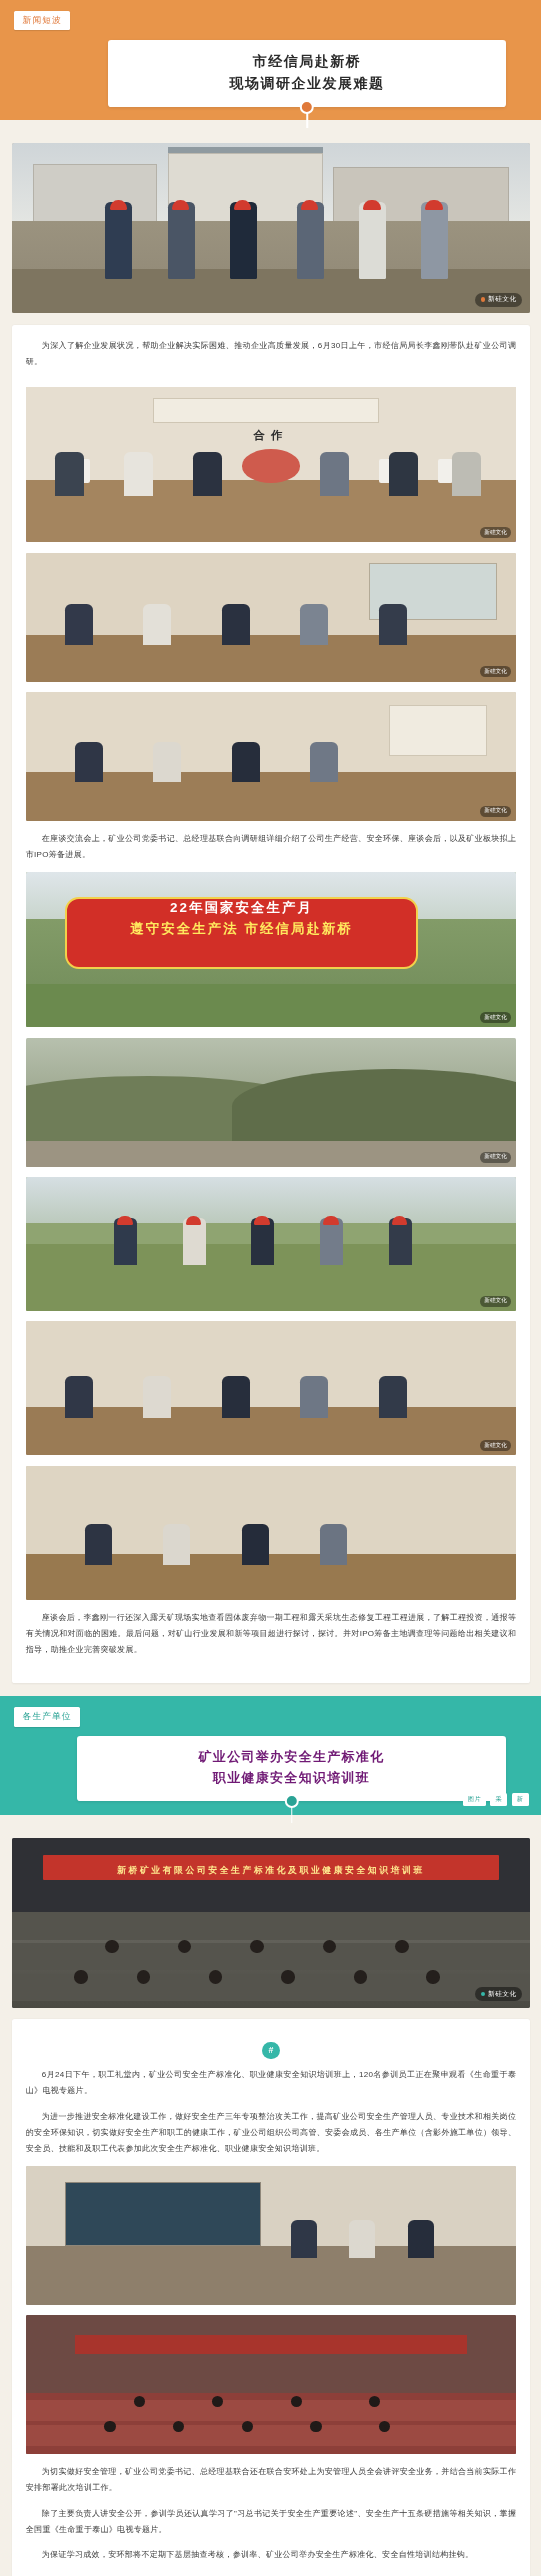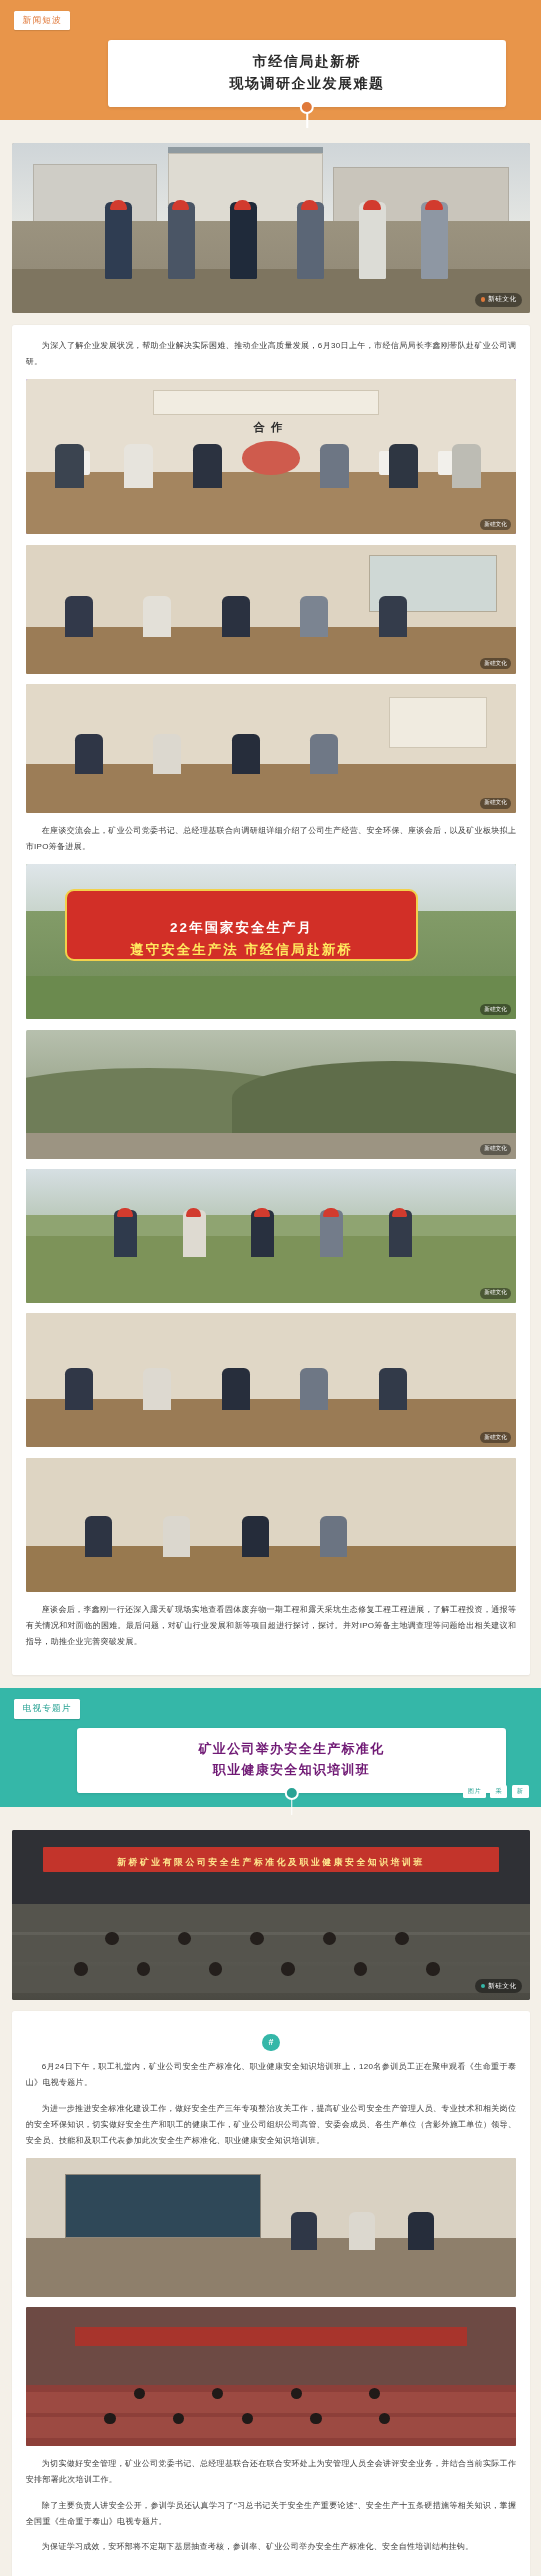--- a/index.html
+++ b/index.html
@@ -133,21 +133,21 @@
     letter-spacing: 0.3px;
   }
   .img-block { margin: 0 0 10.3px 0; position: relative; border-radius:1.5px; overflow:hidden; }
   .img-credit {
     position: absolute; right: 5.2px; bottom: 4.1px;
     background: rgba(0,0,0,.40); color:#fff; font-size: 5.7px;
     padding: 1.5px 4.1px; border-radius: 5.2px;
   }
 
   
-  .meet { height: 155px; position: relative; background:#8b5cf6; overflow:hidden; }
+  .meet { height: 155px; position: relative; background:#8b5cf6; overflow:hidden;margin-top:8px; }
   .meet .wall   { position:absolute; inset:0 0 38% 0; background:#e6ded0; }
   .meet .banner { position:absolute; left:26%; top:7%; width:46%; height:16%;
                   background:#f1ece1; border:0.5px solid #cfc6b4; }
   .meet .banner-txt { position:absolute; left:0; right:0; top:26%; text-align:center;
                   font-size:11.3px; color:#2d2d2d; letter-spacing:6.2px; font-weight:bold; }
   .meet .table  { position:absolute; left:0; right:0; bottom:0; height:40%;
                   background:#a4855f; }
   .meet .flower { position:absolute; left:44%; top:40%; width:12%; height:22%;
                   background:#cf5b4d; border-radius:50%; }
   .meet .pot    { position:absolute; width:15.5px; height:24px; background:#f2f0eb;
@@ -169,22 +169,22 @@
   .meet3 .tab   { position:absolute; left:0; right:0; bottom:0; height:38%; background:#9c7d57; }
   .meet3 .p     { position:absolute; bottom:30%; width:28px; height:40px; border-radius:6.2px 6.2px 0 0; }
 
   
   .redbanner { height: 155px; position: relative; overflow:hidden;
                background: linear-gradient(#8ba36f, #6f8a58); }
   .redbanner .sky { position:absolute; left:0; right:0; top:0; height:30%;
                background: linear-gradient(#dfe6ea, #c9d5cd); }
   .redbanner .board {
     position:absolute; left:8%; top:16%; width:72%; height:46%;
-    background:#d22f27; border:2.1px solid #f2d14b; border-radius:9px;
-    display:flex; flex-direction:column; align-items:center; justify-content:flex-end;
+    background:#d22f27; border:2.1px solid #f2d14b; border-radius:14px;
+    display:flex; flex-direction:column; align-items:center; justify-content:flex-start;
     color:#ffe95e; font-weight:bold; letter-spacing:2.1px;
   }
   .redbanner .board .l1 { font-size: 13.4px; color:#fff; }
   .redbanner .board .l2 { font-size: 13.4px; color:#ffe95e; margin-top:3.1px; }
   .redbanner .field { position:absolute; left:0; right:0; bottom:0; height:28%;
                background:#6b8a4e; }
 
   .terrain { height: 129px; position: relative; overflow:hidden;
              background: linear-gradient(#b7c0ae, #7f8c6b); }
   .terrain .hill1 { position:absolute; left:-10%; bottom:20%; width:70%; height:50%;
@@ -476,21 +476,21 @@
         <div class="p" style="left:28%;background:#dbd7ce"></div>
         <div class="p" style="left:44%;background:#252c3a"></div>
         <div class="p" style="left:60%;background:#6b7482"></div>
       </div>
     </div>
 
     <p class="para">座谈会后，李鑫刚一行还深入露天矿现场实地查看固体废弃物一期工程和露天采坑生态修复工程工程进展，了解工程投资，通报等有关情况和对面临的困难。最后问题，对矿山行业发展和新等项目超进行探讨，探讨。并对IPO筹备主地调查理等问题给出相关建议和指导，助推企业完善突破发展。</p>
   </div>
 
   <div class="sec-teal">
-    <div class="tag-safety">电视专题片</div>
+    <div class="tag-safety">各生产单位</div>
 
     <div class="title-card2">
       <div class="t-line">矿业公司举办安全生产标准化</div>
       <div class="t-line">职业健康安全知识培训班</div>
       <div class="title-dot2"></div>
       <div class="title-stem2"></div>
     </div>
 
     <div class="meta-chips">
       <span class="chip">图片</span>

